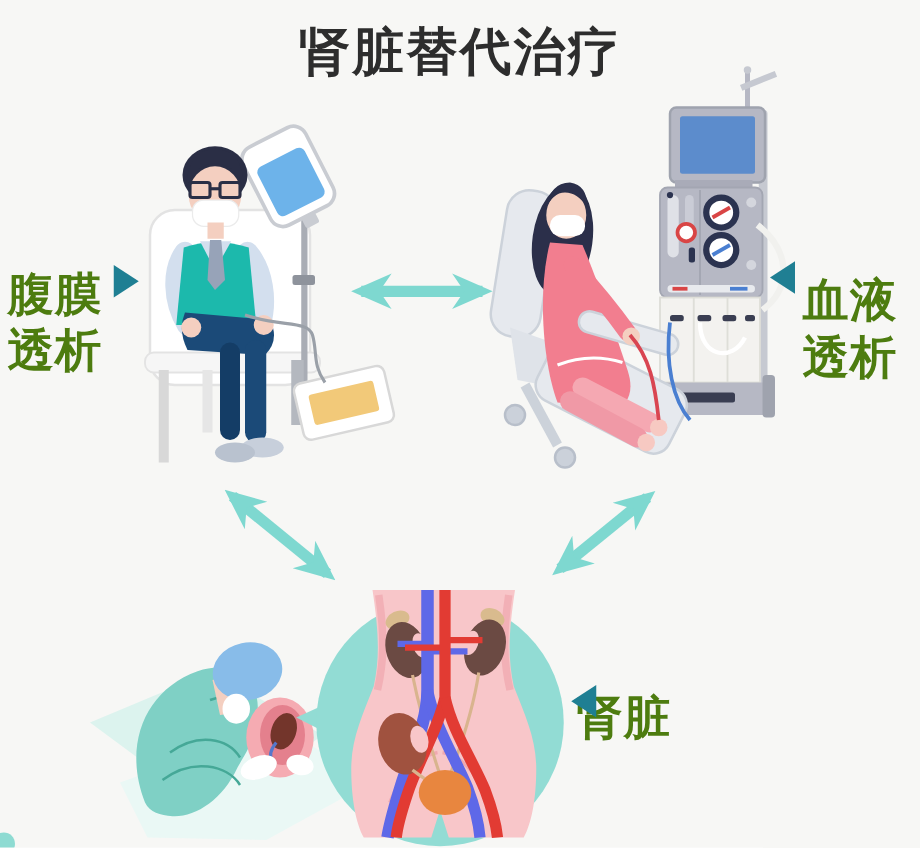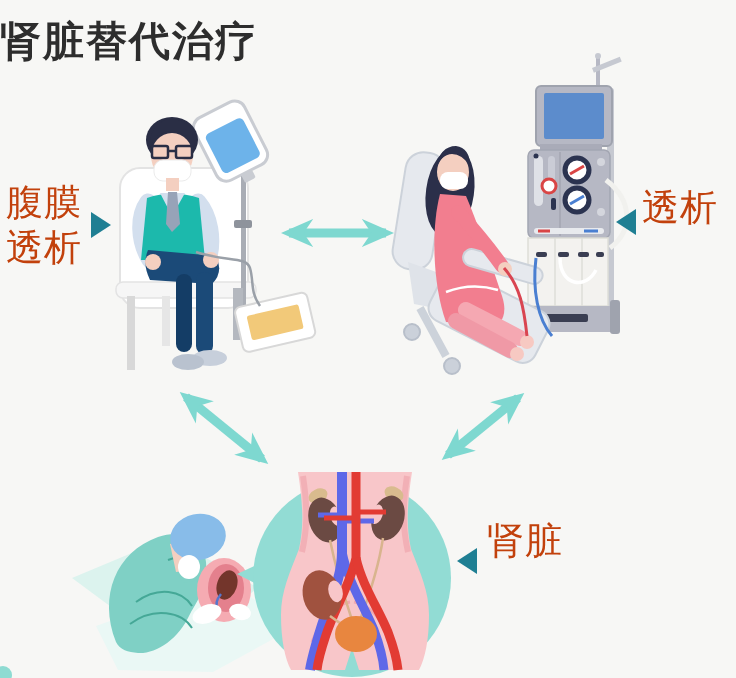--- a/index.html
+++ b/index.html
@@ -1,24 +1,24 @@
 <!DOCTYPE html>
 <html><head>
 <meta charset="utf-8">
 <style>
   html,body{margin:0;padding:0;}
   body{font-family:"Liberation Sans","DejaVu Sans",sans-serif;}
   .stage{position:relative;width:736px;height:678px;background:#f7f7f5;overflow:hidden;}
-  .diagram-title{position:absolute;top:14px;left:0;width:736px;
+  .diagram-title{position:absolute;top:14px;left:0;width:736px;text-align:center;
     font-size:41px;font-weight:800;color:#2d2d2d;letter-spacing:2px;}
-  .side-label{position:absolute;font-size:37px;font-weight:400;color:#c2410c;
-    line-height:45px;letter-spacing:1px;}
+  .side-label{position:absolute;font-size:37px;font-weight:700;color:#4d7c0f;
+    line-height:45px;letter-spacing:1px;margin-top:33px;}
   .label-peritoneal{left:6px;top:180px;}
   .label-hemodialysis{left:642px;top:185px;}
-  .label-transplant{left:487px;top:518px;}
+  .label-transplant{left:461px;top:518px;}
   .tri{position:absolute;width:0;height:0;border-top:13px solid transparent;border-bottom:13px solid transparent;}
   .tri-right{border-left:20px solid #1f7f93;}
   .tri-left{border-right:20px solid #1f7f93;}
   .ptr-peritoneal{left:91px;top:212px;}
   .ptr-hemodialysis{left:616px;top:209px;}
   .ptr-transplant{left:457px;top:548px;}
   svg.art{position:absolute;left:0;top:0;}
 </style>
 </head>
 <body>
@@ -242,20 +242,21 @@
 
   <div class="diagram-title">肾脏替代治疗</div>
 
   <div class="side-label label-peritoneal">
     <div>腹膜</div>
     <div>透析</div>
   </div>
   <div class="tri tri-right ptr-peritoneal"></div>
 
   <div class="side-label label-hemodialysis">
+    <div>血液</div>
     <div>透析</div>
   </div>
   <div class="tri tri-left ptr-hemodialysis"></div>
 
   <div class="side-label label-transplant">
     <div>肾脏</div>
   </div>
   <div class="tri tri-left ptr-transplant"></div>
 
 </div>

